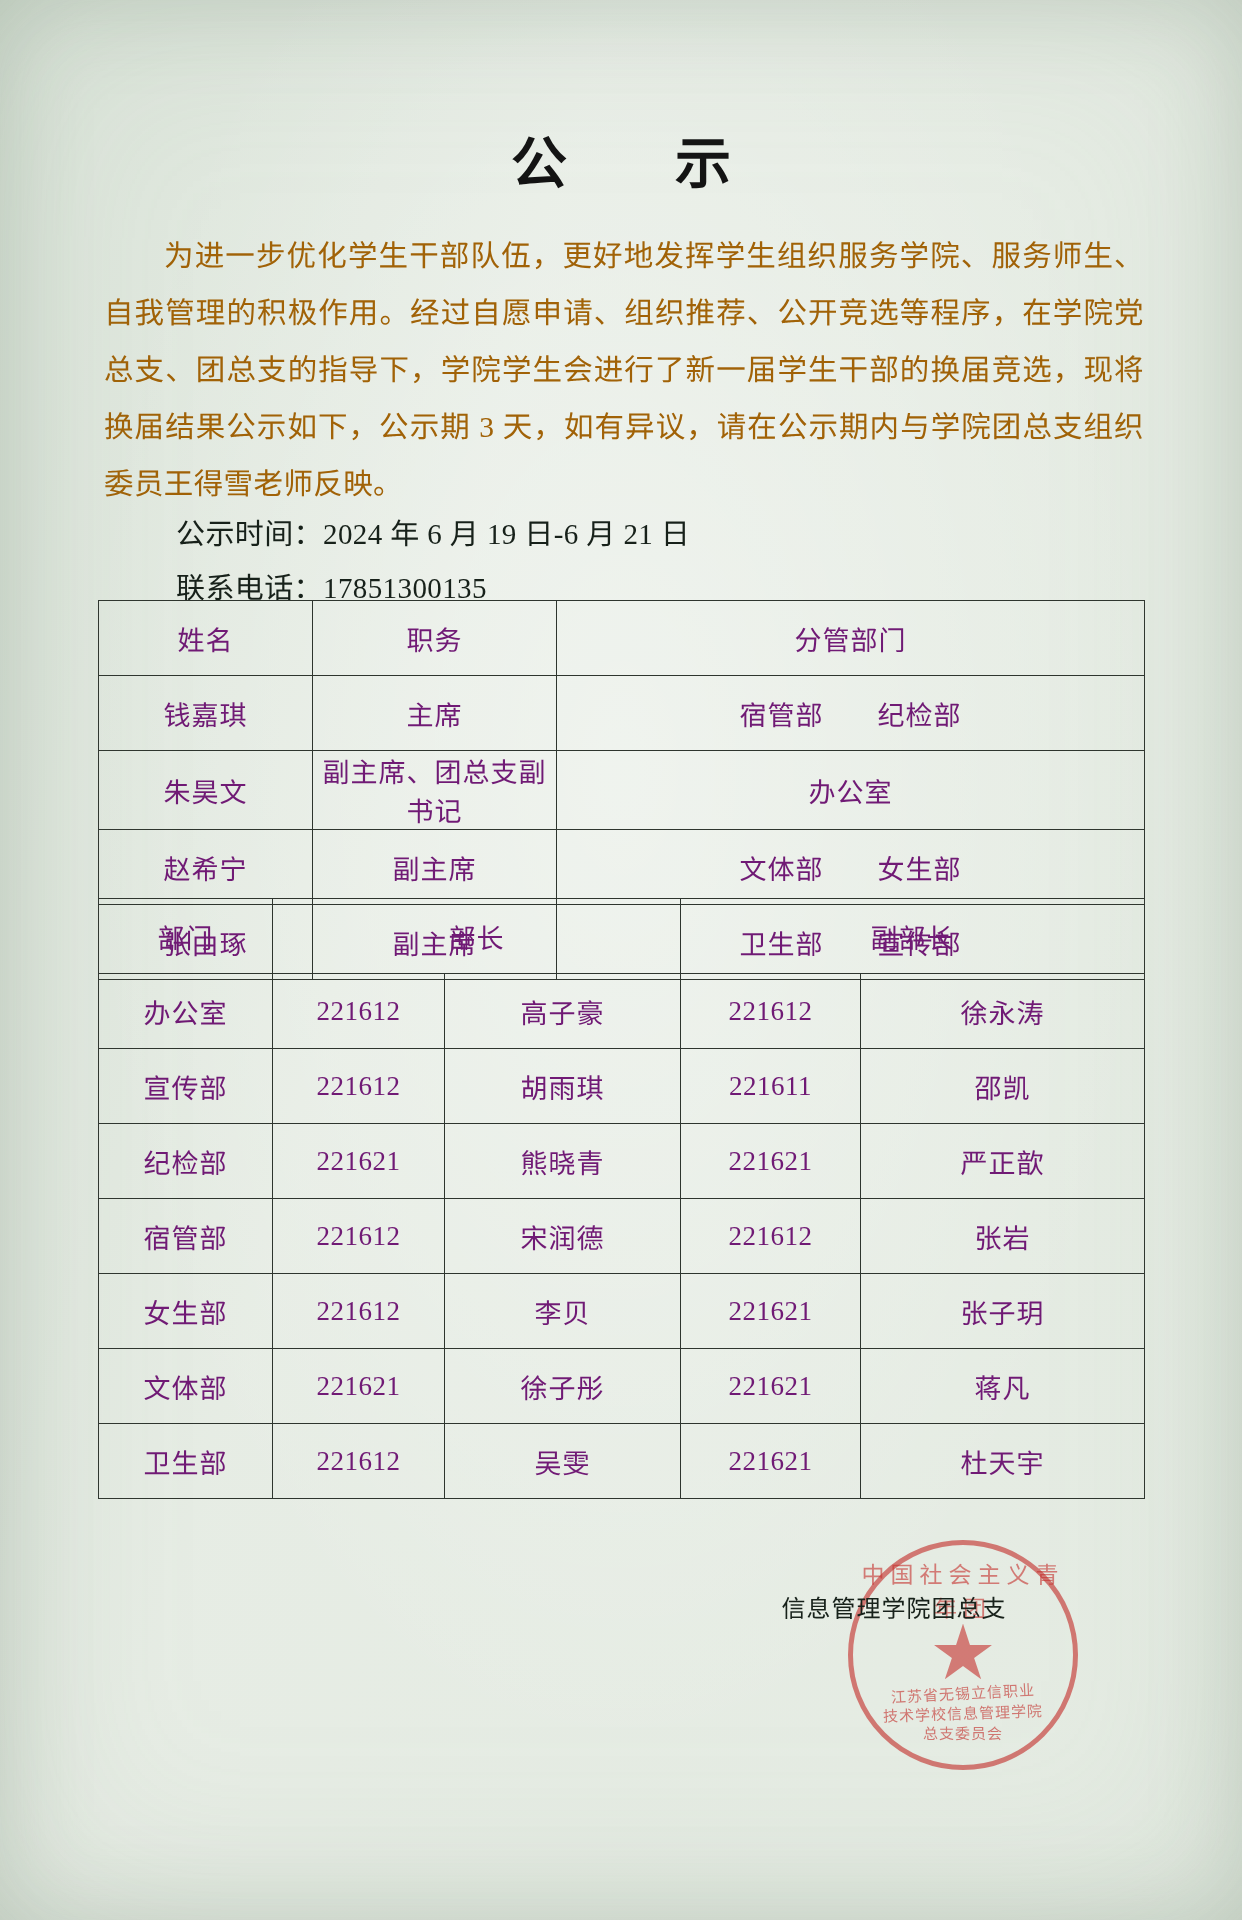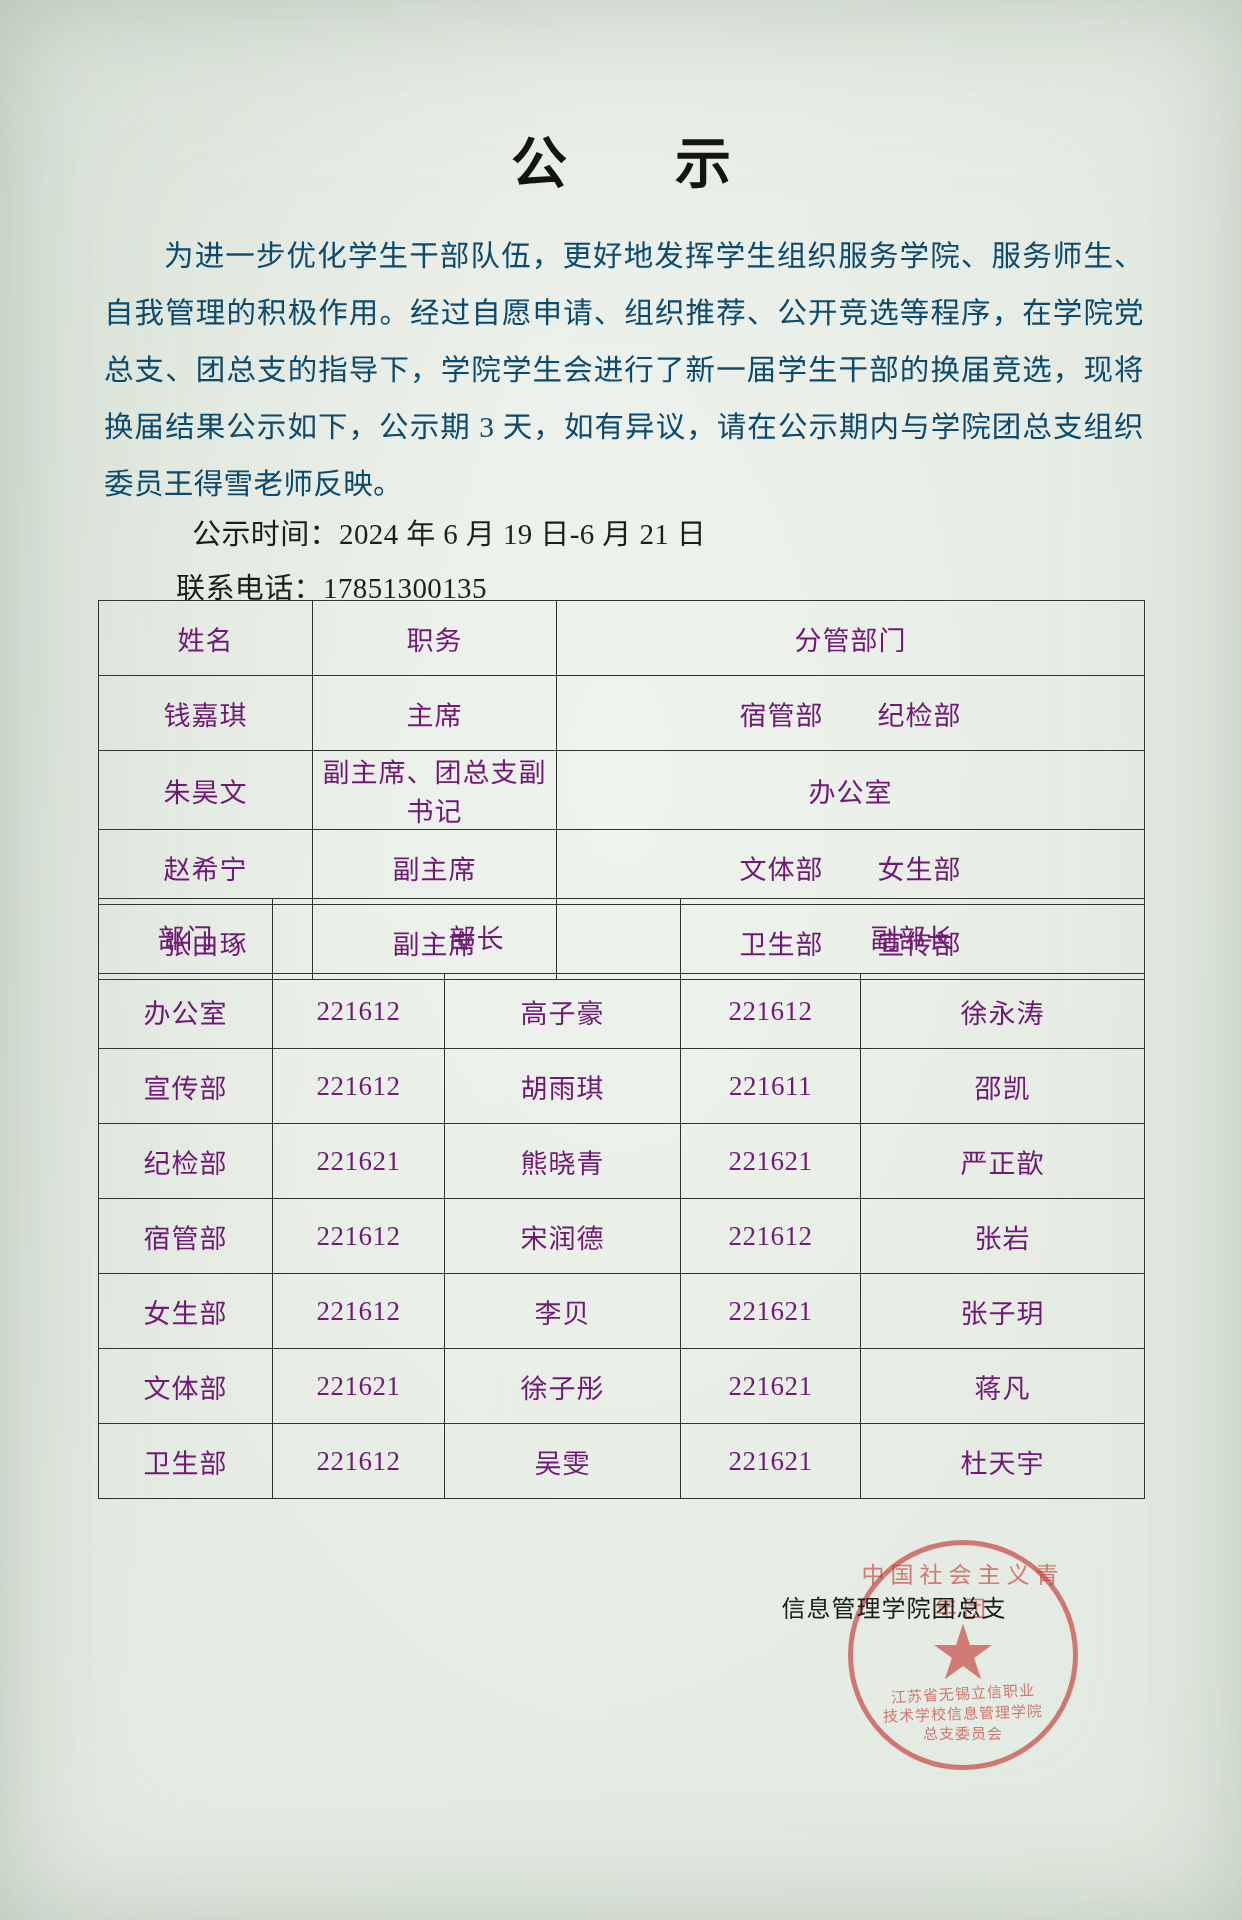--- a/index.html
+++ b/index.html
@@ -53,36 +53,36 @@
 
   .body-text {
     position: absolute;
     left: 104px;
     top: 228px;
     width: 1040px;
     font-size: 29.5px;
     line-height: 57px;
     text-align: justify;
     letter-spacing: 0.4px;
-    color: #0c4a6e;
+    color: #a16207;
   }
   .body-text p {
     margin: 0;
     text-indent: 60px;
   }
 
   .meta-line {
     position: absolute;
     left: 176px;
     font-size: 29px;
     line-height: 44px;
     letter-spacing: 0.4px;
     color: #17211a;
   }
-  .meta-1 { top: 512px; margin-left: 16px; }
+  .meta-1 { top: 512px; }
   .meta-2 { top: 566px; }
 
   table.grid {
     position: absolute;
     left: 98px;
     top: 600px;
     width: 1046px;
     border-collapse: collapse;
     table-layout: fixed;
     font-size: 27px;

